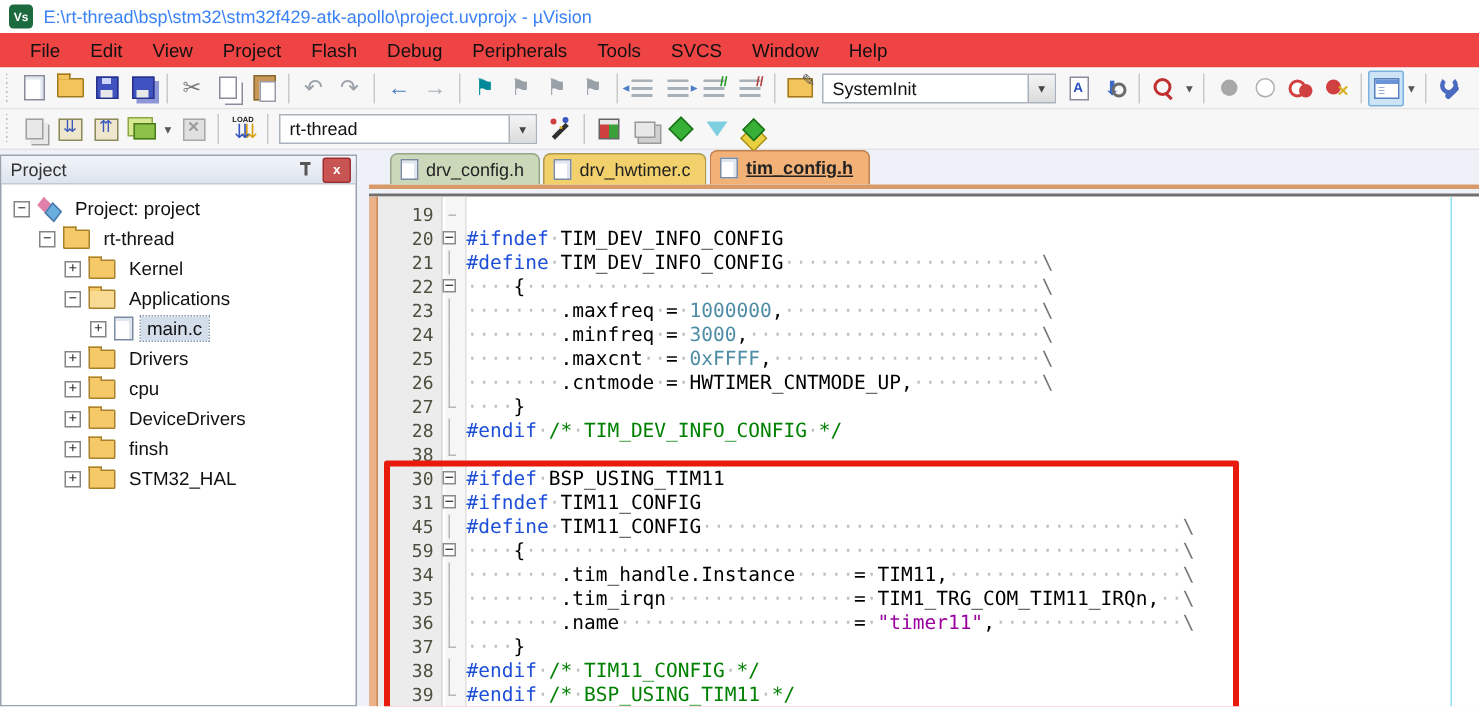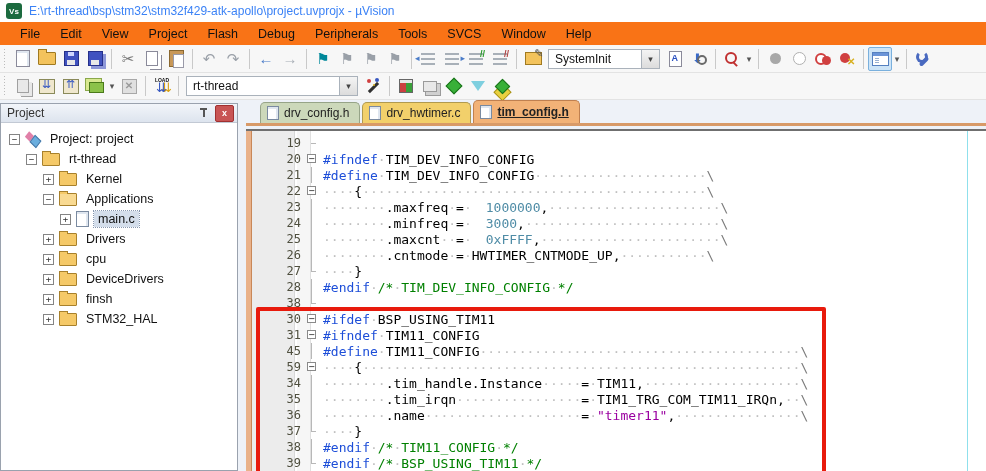--- a/index.html
+++ b/index.html
@@ -3,21 +3,21 @@
 <meta charset="utf-8">
 <style>
   html,body{margin:0;padding:0;}
   body{width:986px;height:471px;overflow:hidden;background:#ffffff;
        font-family:"Liberation Sans",sans-serif;position:relative;font-size:12px;color:#222;}
   .titlebar{position:absolute;left:0;top:0;width:986px;height:22px;background:#ffffff;
             display:flex;align-items:center;padding-left:6px;box-sizing:border-box;}
   .appicon{width:16px;height:16px;background:#1c6b3f;border-radius:3px;color:#fff;
            font-size:8px;font-weight:bold;display:flex;align-items:center;justify-content:center;margin-right:7px;}
   .apptitle{color:#3b82f6;font-size:12px;}
-  .menubar{position:absolute;left:0;top:22px;width:986px;height:23px;background:#f97316;
+  .menubar{position:absolute;left:0;top:22px;width:986px;height:23px;background:#ef4444;
            display:flex;align-items:center;padding-left:10px;box-sizing:border-box;}
   .menu-item{padding:3px 10px;color:#111;font-size:12.5px;cursor:default;}
   .toolbar{position:absolute;left:0;width:986px;background:#f7f7f7;display:flex;align-items:center;
            box-sizing:border-box;border-bottom:1px solid #e3e3e3;}
   .tb1{top:45px;height:28px;}
   .tb2{top:73px;height:27px;}
   .gripper{width:5px;height:20px;margin:0 4px 0 2px;
            background:repeating-linear-gradient(#bbb 0 1px,transparent 1px 3px);
            background-size:1px 100%;background-repeat:repeat-y;background-position:2px 0;}
   .tbtn{width:24px;height:24px;display:flex;align-items:center;justify-content:center;position:relative;flex:0 0 auto;}
@@ -130,32 +130,32 @@
        border-radius:5px 5px 0 0;margin-right:2px;font-size:12px;color:#222;position:relative;}
   .tab .ti-file{width:10px;height:12px;margin-right:5px;}
   .tab.active{height:22px;font-weight:bold;}
   .tab.active .tab-label{text-decoration:underline;}
   .codewrap{position:absolute;left:0;top:26px;right:0;bottom:0;background:#fff;border-top:2px solid #6f6f6f;overflow:hidden;}
   .left-strip{position:absolute;left:0;top:0;bottom:0;width:5px;background:#e9b28b;border-right:1px solid #c98858;}
   .gutter-bg{position:absolute;left:6px;top:0;bottom:0;width:42px;background:#ececec;border-right:1px solid #d8d8d8;}
   .fold-bg{position:absolute;left:51px;top:0;bottom:0;width:13px;background:#f6f6f6;border-right:1px solid #e0e0e0;}
   .code-lines{position:absolute;left:0;top:4px;right:0;font-family:"DejaVu Sans Mono",monospace;font-size:13px;}
   .code-row{height:16px;display:flex;align-items:center;white-space:pre;}
-  .lnum{width:42px;margin-left:18px;text-align:right;padding-right:5px;box-sizing:border-box;color:#4f4f3f;font-size:12px;flex:0 0 auto;}
+  .lnum{width:42px;margin-left:6px;text-align:right;padding-right:5px;box-sizing:border-box;color:#4f4f3f;font-size:12px;flex:0 0 auto;}
   .fold{width:13px;height:16px;position:relative;flex:0 0 auto;}
   .f-box:before{content:"−";position:absolute;left:1px;top:3px;width:9px;height:9px;border:1px solid #8a8a8a;background:#fff;
                 font-size:10px;line-height:8px;text-align:center;color:#333;box-sizing:border-box;}
   .f-line:before{content:"";position:absolute;left:5px;top:0;height:16px;border-left:1px solid #b8b8b8;}
   .f-corner:before{content:"";position:absolute;left:5px;top:0;height:9px;border-left:1px solid #b8b8b8;}
   .f-corner:after{content:"";position:absolute;left:5px;top:8px;width:5px;border-top:1px solid #b8b8b8;}
   .f-tick:after{content:"";position:absolute;left:5px;top:8px;width:5px;border-top:1px solid #b8b8b8;}
   .ctext{padding-left:4px;}
   .sg-pp{color:#1d4ed8;}
   .sg-id{color:#000;}
-  .sg-num{color:#4f8ca6;margin-left:14px;}
+  .sg-num{color:#4f8ca6;}
   .sg-str{color:#9a00a0;}
   .sg-cmt{color:#008000;}
   .sg-op{color:#000;}
   .sg-ws{color:#c0c0c0;}
   .sg-esc{color:#7a7a7a;}
   .annotation-rect{position:absolute;left:10px;top:176px;width:562px;height:160px;border:4px solid #e81a0c;border-radius:2px;z-index:10;}
   .margin-line{position:absolute;left:721px;top:0;bottom:0;width:1px;background:#8fe0ec;}
 </style>
 </head>
 <body>
@@ -240,21 +240,21 @@
     <div class="tbtn">
       <span class="ic ic-lines l-cmt"></span>
     </div>
     <div class="tbtn">
       <span class="ic ic-lines l-ucmt"></span>
     </div>
     <div class="tsep"></div>
     <div class="tbtn">
       <span class="ic ic-folder-edit"></span>
     </div>
-    <div class="combo" style="width: 112px;">
+    <div class="combo" style="width: 156px;">
       <div class="cval">SystemInit</div>
       <div class="cbtn">▾</div>
     </div>
     <div class="tbtn">
       <span class="ic ic-page-find"></span>
     </div>
     <div class="tbtn">
       <span class="ic ic-find-arrow"></span>
     </div>
     <div class="tsep"></div>

